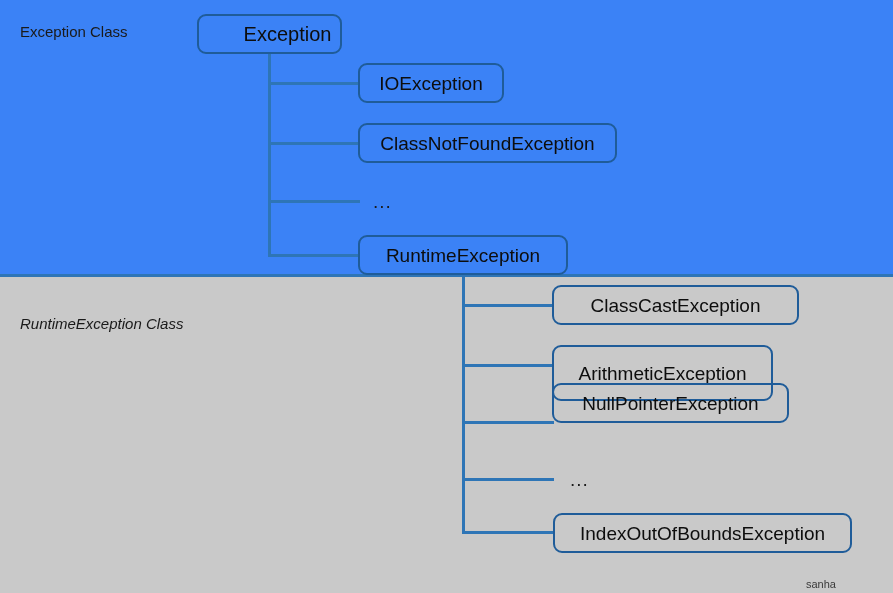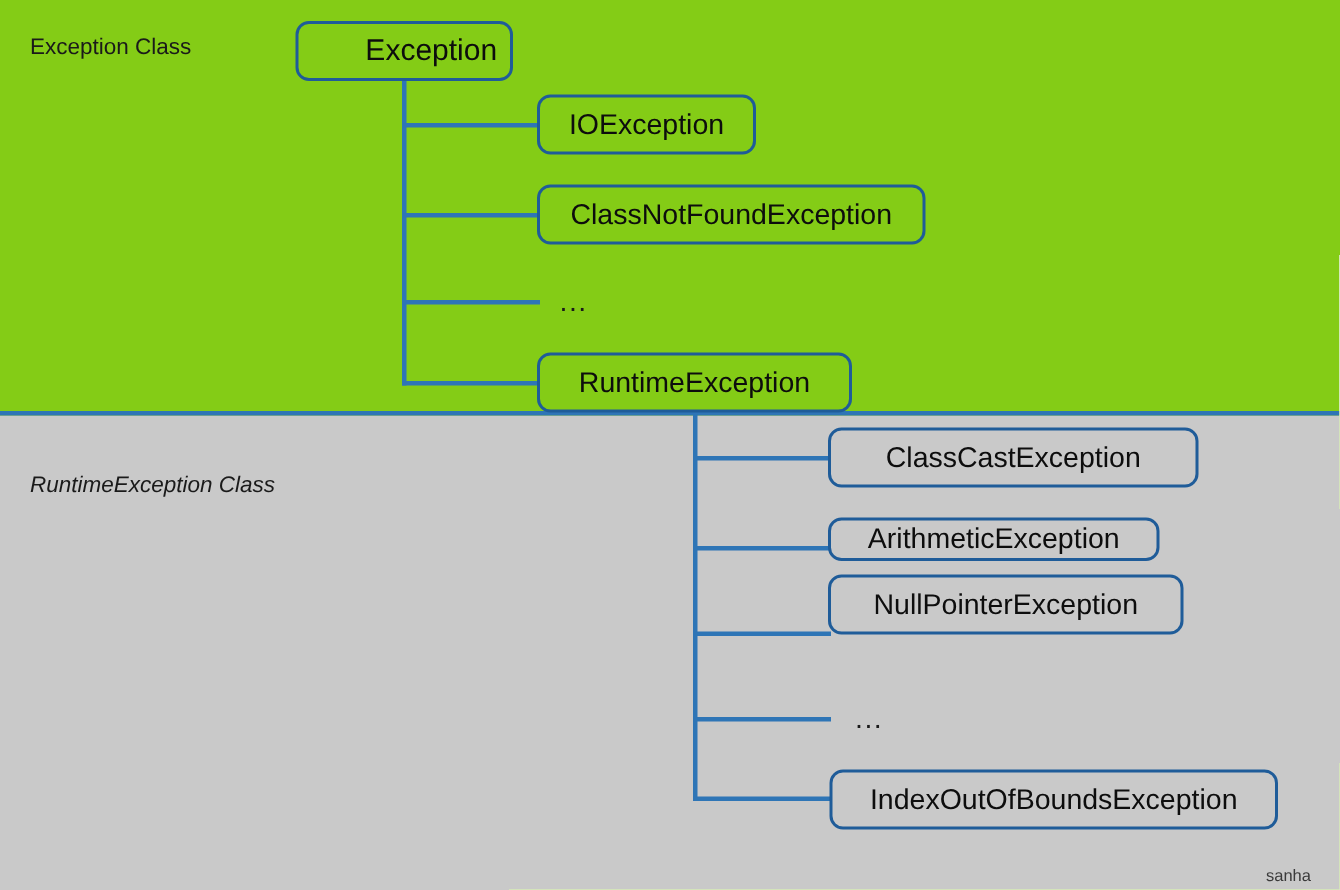--- a/index.html
+++ b/index.html
@@ -5,21 +5,21 @@
 <style>
   html, body {
     margin: 0;
     padding: 0;
     background: #ffffff;
   }
   #canvas {
     position: relative;
     width: 893px;
     height: 593px;
-    background: #84cc16;
+    background: #3b82f6;
     overflow: hidden;
     font-family: "Liberation Sans", sans-serif;
   }
 
   
   .section-band {
     position: absolute;
     left: 0;
     width: 893px;
   }
@@ -82,21 +82,21 @@
     color: #1a1a1a;
     font-size: 19px;
     line-height: 1;
     letter-spacing: 1px;
     white-space: nowrap;
   }
 
   
   #watermark {
     position: absolute;
-    left: 844px;
+    left: 806px;
     top: 578px;
     color: #3a3a3a;
     font-size: 11px;
     line-height: 13px;
     white-space: nowrap;
   }
 </style>
 </head>
 <body>
 
@@ -136,21 +136,21 @@
   <div class="node" style="left:358px; top:123px; width:259px; height:40px;">ClassNotFoundException</div>
 
   <div class="node" style="left:358px; top:63px; width:146px; height:40px;">IOException</div>
 
   <div class="ellipsis" style="left:373px; top:192px;">...</div>
 
   <div class="node" style="left:358px; top:235px; width:210px; height:40px;">RuntimeException</div>
 
   <div class="node" style="left:552px; top:285px; width:247px; height:40px;">ClassCastException</div>
 
-  <div class="node" style="left:552px; top:345px; width:221px; height:29px;">ArithmeticException</div>
+  <div class="node" style="left:552px; top:345px; width:221px; height:56px;">ArithmeticException</div>
 
   <div class="node" style="left:552px; top:383px; width:237px; height:40px;">NullPointerException</div>
 
   <div class="ellipsis" style="left:570px; top:470px;">...</div>
 
   <div class="node" style="left:553px; top:513px; width:299px; height:40px;">IndexOutOfBoundsException</div>
 
   <div id="watermark">sanha</div>
 
 </div>

